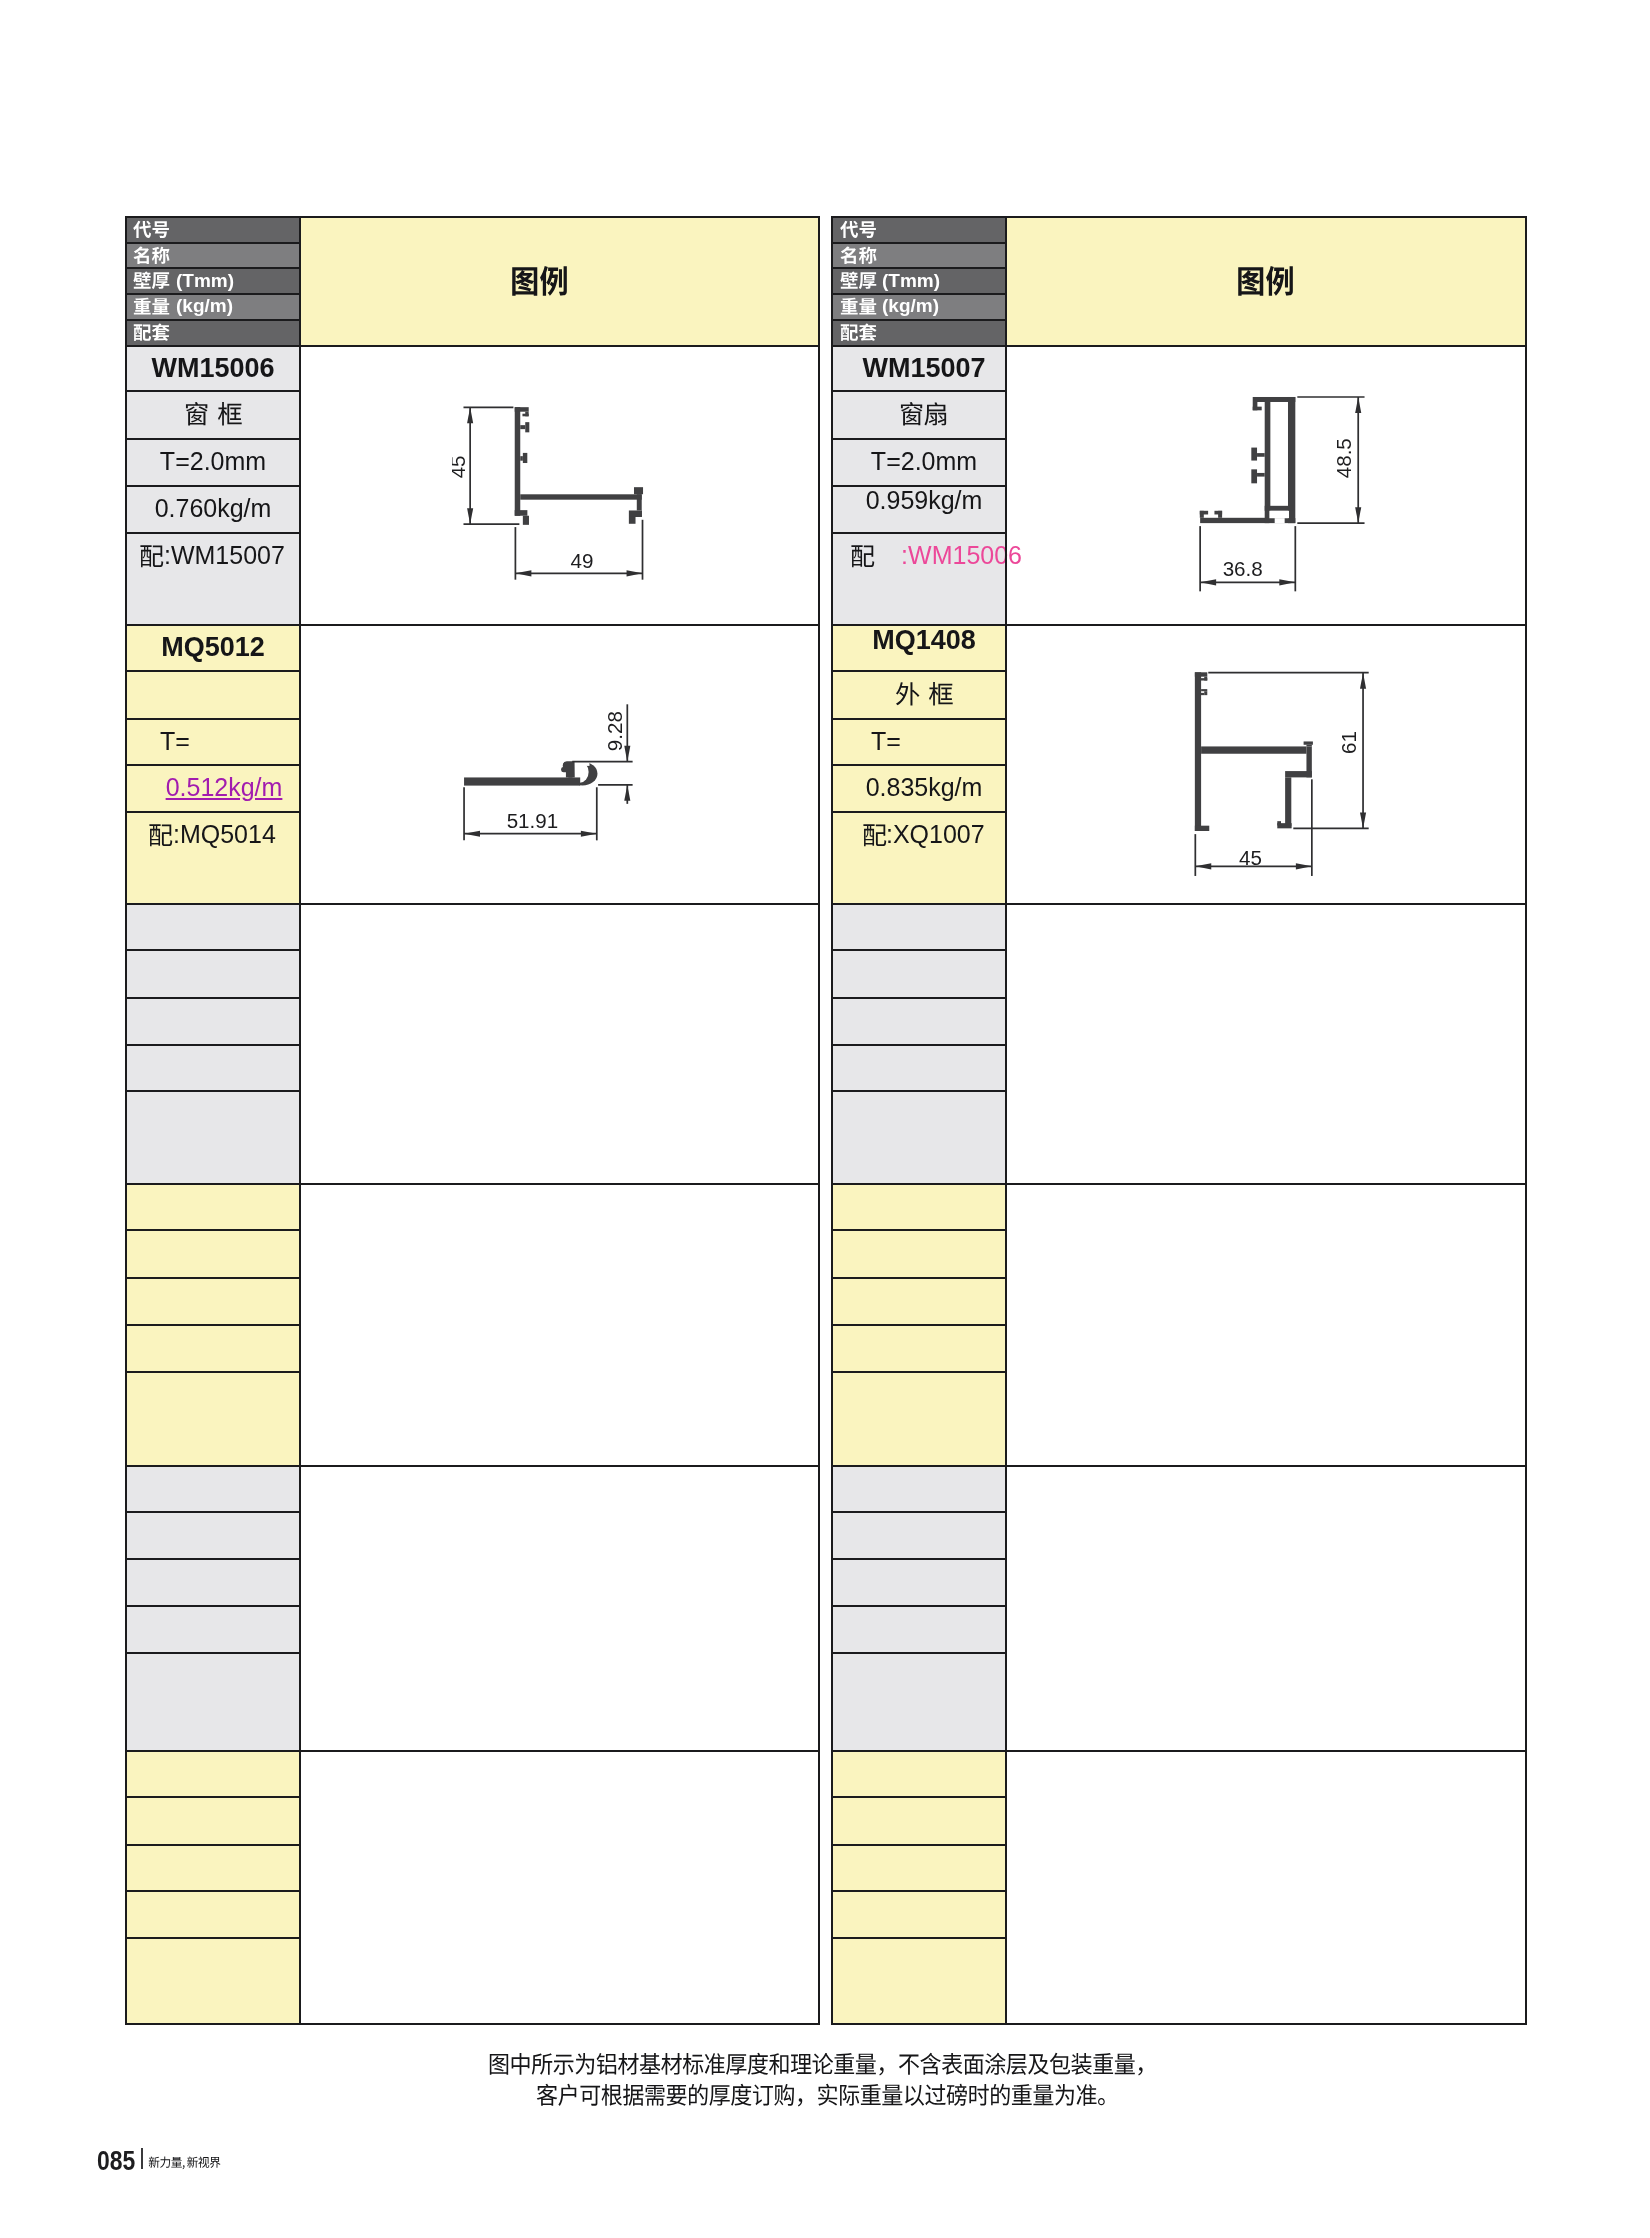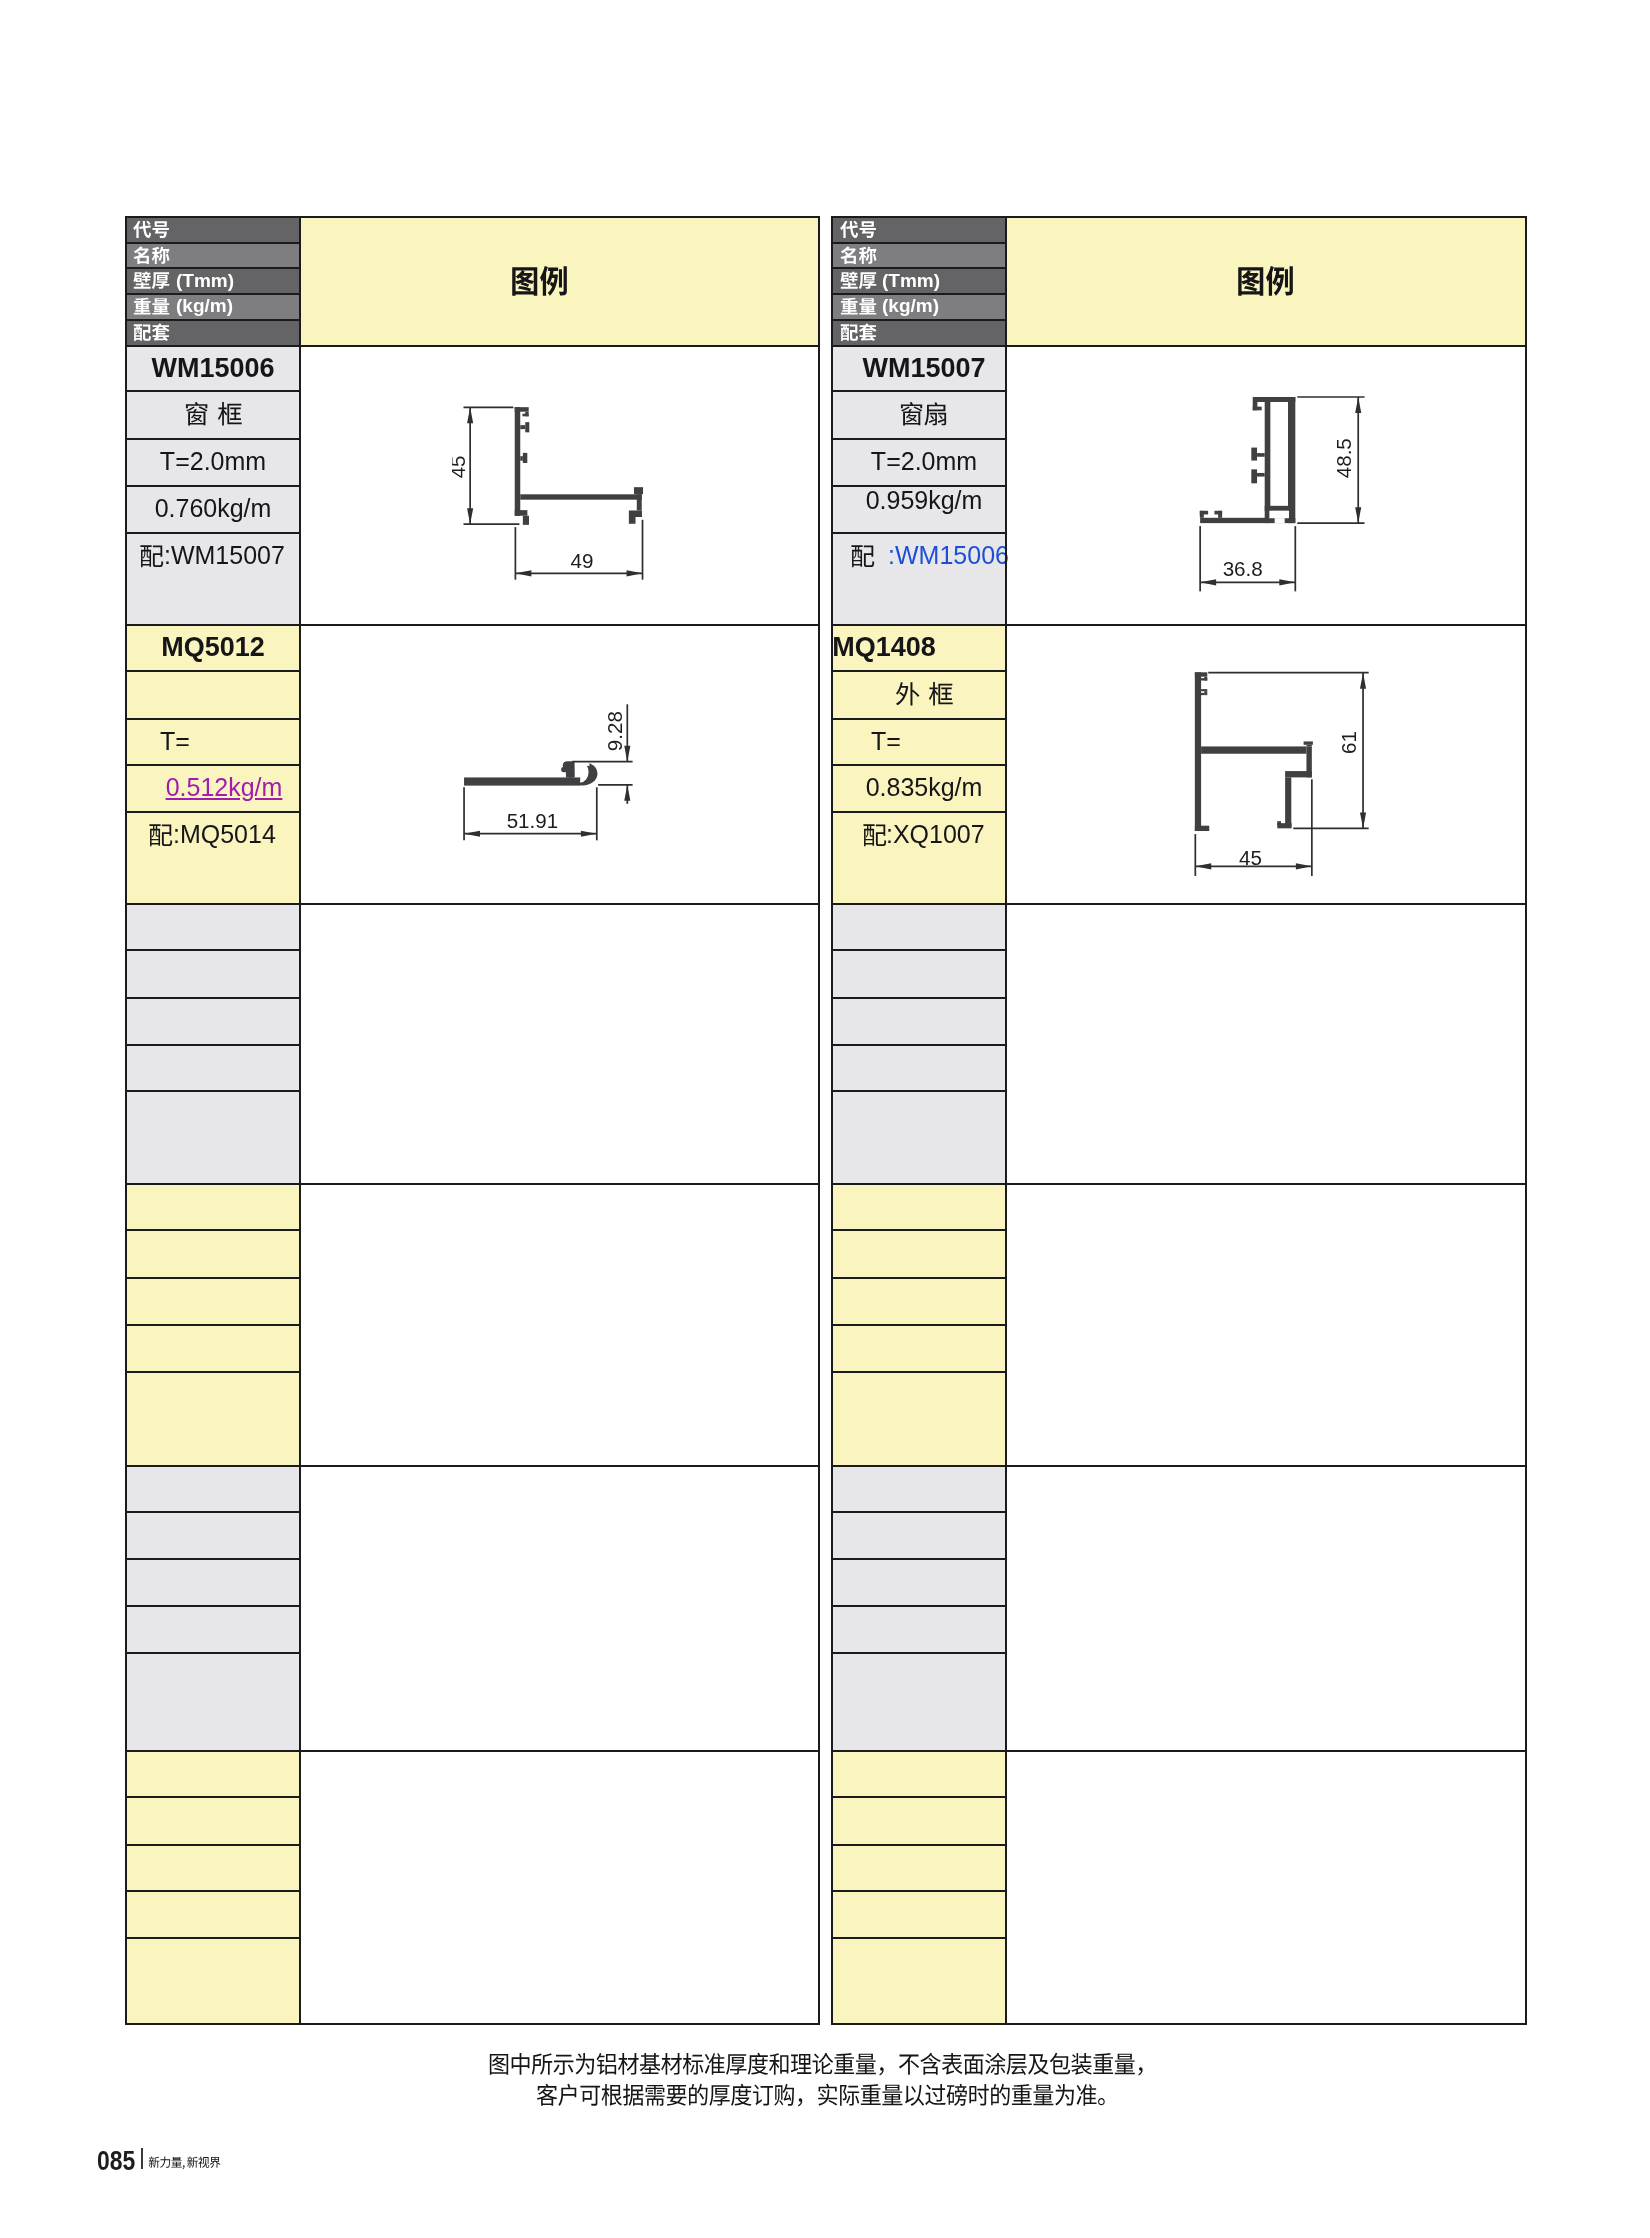--- a/index.html
+++ b/index.html
@@ -292,25 +292,25 @@
     </svg>
 
 <div style="position:absolute;left:837px;top:439px;width:174px;height:45px;display:flex;align-items:center;justify-content:center;padding-left:0px;font:400 25px 'Liberation Sans',sans-serif;color:#161618;white-space:pre;"><span style="">T=2.0mm</span></div>
 
 <div style="position:absolute;left:837px;top:486px;width:174px;height:45px;display:flex;align-items:flex-start;justify-content:center;padding-left:0px;font:400 25px 'Liberation Sans',sans-serif;color:#161618;white-space:pre;"><span style="">0.959kg/m</span></div>
 
 <svg style="position:absolute;left:850px;top:543px;overflow:visible" width="25" height="27" fill="#161618" viewBox="0 0 38 40">
       <use href="#gR914d" transform="translate(0.0 33.4) scale(0.0380 -0.0380)"></use>
     </svg>
 
-<div style="position:absolute;left:875px;top:533px;width:147px;height:45px;display:flex;align-items:center;justify-content:center;padding-left:0px;font:400 25px 'Liberation Sans',sans-serif;color:#1d4ed8;white-space:pre;"><span style="">:WM15006</span></div>
+<div style="position:absolute;left:875px;top:533px;width:147px;height:45px;display:flex;align-items:center;justify-content:flex-end;padding-left:0px;font:400 25px 'Liberation Sans',sans-serif;color:#ec4899;white-space:pre;"><span style="">:WM15006</span></div>
 
 <div style="position:absolute;left:832px;top:625px;width:174px;height:279px;background:#faf4bf;"></div>
 
-<div style="position:absolute;left:797px;top:625px;width:174px;height:45px;display:flex;align-items:center;justify-content:center;padding-left:0px;font:700 27px 'Liberation Sans',sans-serif;color:#161618;white-space:pre;"><span style="">MQ1408</span></div>
+<div style="position:absolute;left:837px;top:625px;width:174px;height:45px;display:flex;justify-content:center;padding-left:0px;font:700 27px 'Liberation Sans',sans-serif;color:#161618;white-space:pre;"><span style="">MQ1408</span></div>
 
 <svg style="position:absolute;left:895px;top:681px;overflow:visible" width="74" height="27" fill="#161618" viewBox="0 0 111 40">
       <use href="#gR5916" transform="translate(0.0 33.4) scale(0.0380 -0.0380)"></use>
       <use href="#gR6846" transform="translate(50.0 33.4) scale(0.0380 -0.0380)"></use>
     </svg>
 
 <div style="position:absolute;left:837px;top:719px;width:174px;height:45px;display:flex;align-items:center;justify-content:flex-start;padding-left:34px;font:400 25px 'Liberation Sans',sans-serif;color:#161618;white-space:pre;"><span style="">T=</span></div>
 
 <div style="position:absolute;left:837px;top:765px;width:174px;height:45px;display:flex;align-items:center;justify-content:center;padding-left:0px;font:400 25px 'Liberation Sans',sans-serif;color:#161618;white-space:pre;"><span style="">0.835kg/m</span></div>
 

